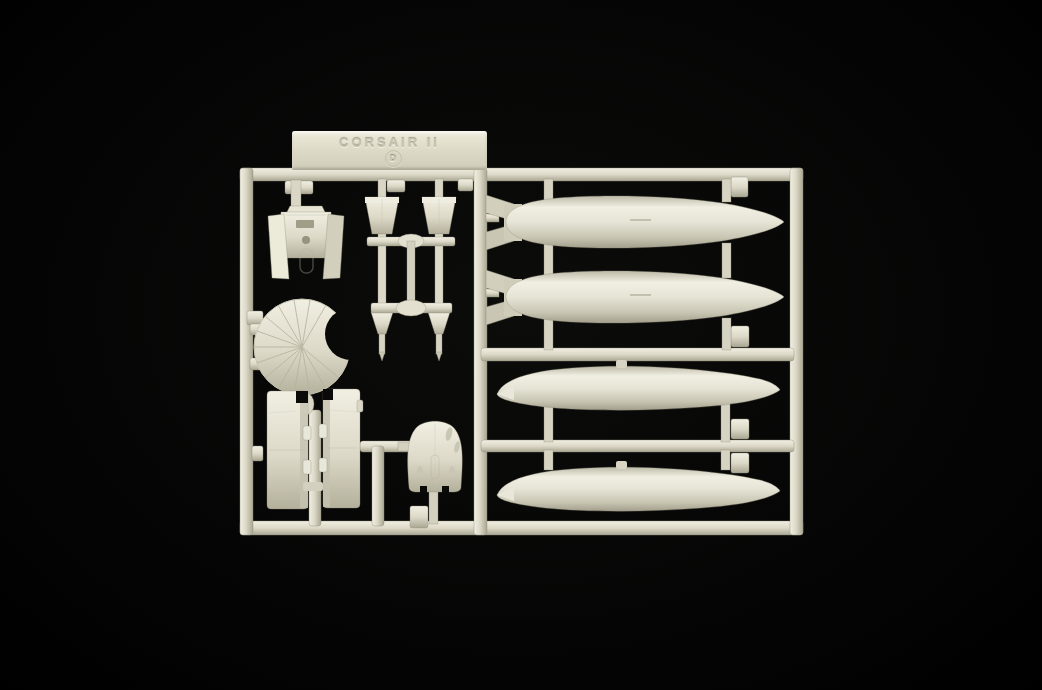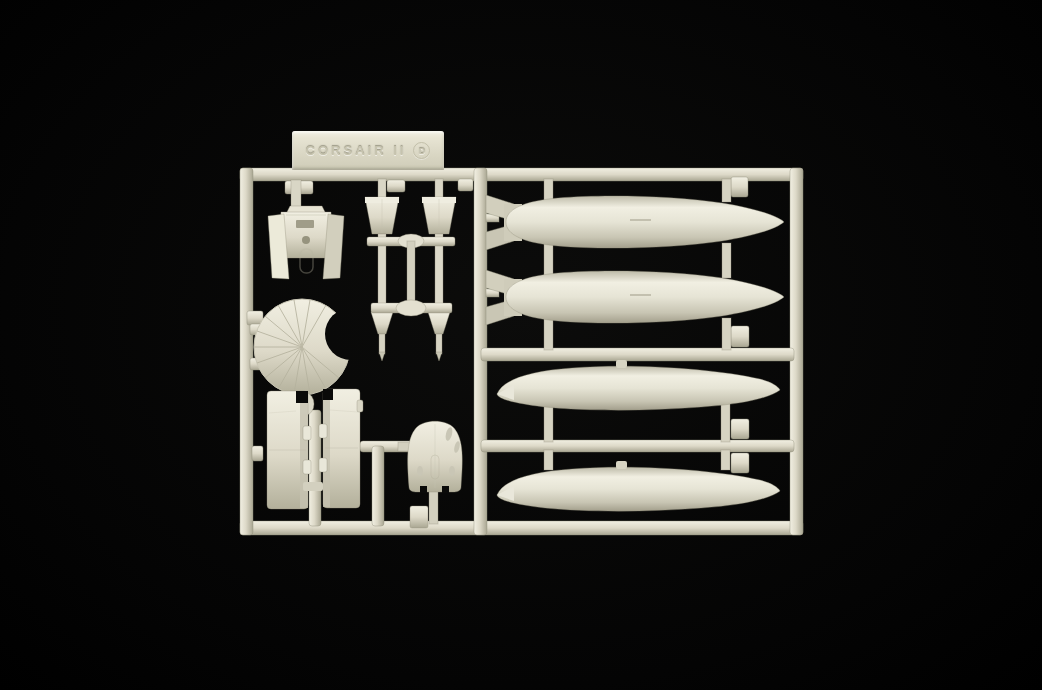--- a/index.html
+++ b/index.html
@@ -13,30 +13,31 @@
   html,body{margin:0;padding:0;background:#000;}
   .photo{
     position:relative;
     width:1042px;height:690px;
     overflow:hidden;
     background:radial-gradient(ellipse at 50% 45%, #0c0c0b 0%, #040404 70%, #000 100%);
     font-family:"Liberation Sans", sans-serif;
   }
   .photo svg{position:absolute;left:0;top:0;}
   .label-tab{
-    position:absolute;left:292px;top:131px;width:152px;height:39px;
+    position:absolute;left:292px;top:131px;width:195px;height:39px;
     box-sizing:border-box;
     background:linear-gradient(180deg,#f2f0e3 0%,#e7e4d3 18%,#d9d6c3 62%,#cfccb8 100%);
     border-radius:3px 3px 0 0;
     box-shadow:inset 0 2px 2px rgba(255,255,255,.55), inset 0 -2px 3px rgba(92,89,72,.35), inset 2px 0 2px rgba(255,255,255,.25);
     display:flex;align-items:center;justify-content:center;
     color:#c6c3ae;
     font-weight:bold;font-size:13px;letter-spacing:3px;
     text-shadow:0 1px 0 rgba(255,255,255,.55), 0 -1px 1px rgba(70,68,52,.45);
     user-select:none;
+    flex-direction:column;
   }
   .letter-badge{
     width:15px;height:15px;margin-left:7px;
     border:1.5px solid #c2bfa9;border-radius:50%;
     display:inline-flex;align-items:center;justify-content:center;
     font-size:9px;letter-spacing:0;
     box-shadow:0 1px 0 rgba(255,255,255,.4);
   }
 </style>
 </head>

